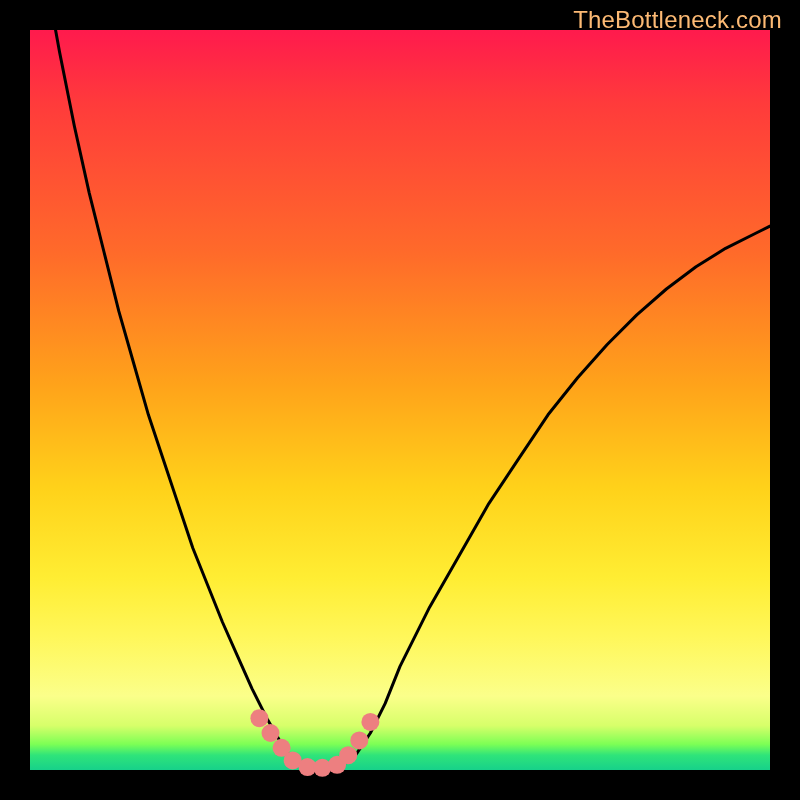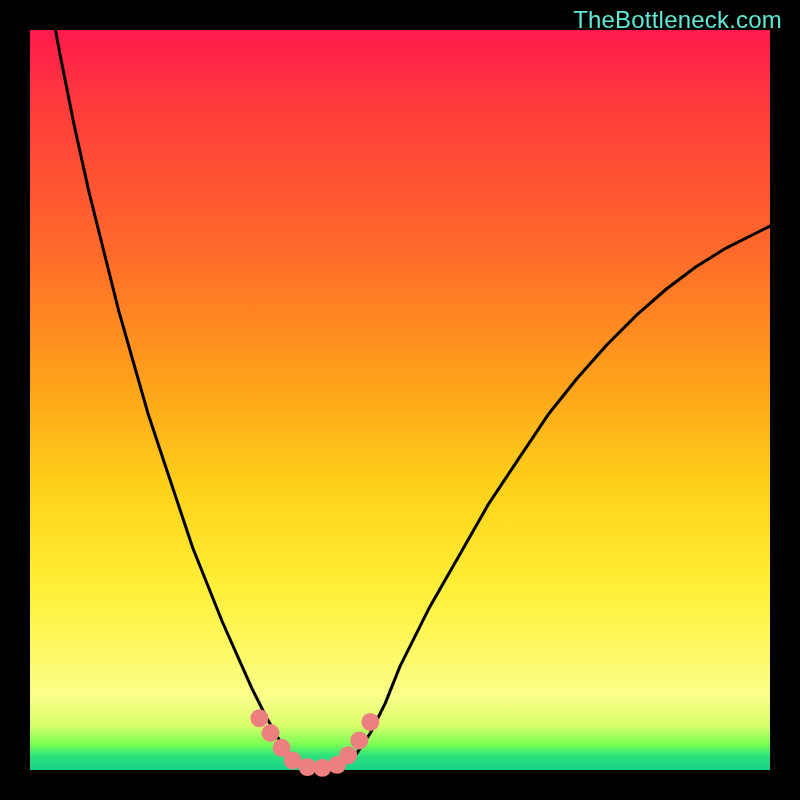--- a/index.html
+++ b/index.html
@@ -15,21 +15,21 @@
     left: 0;
     top: 0;
     width: 800px;
     height: 800px;
     background: #000;
   }
   .watermark {
     position: absolute;
     top: 6px;
     right: 18px;
-    color: #5eead4;
+    color: #fdba74;
     font-size: 24px;
     font-weight: 500;
     letter-spacing: 0.2px;
   }
   .plot {
     position: absolute;
     left: 30px;
     top: 30px;
     width: 740px;
     height: 740px;

